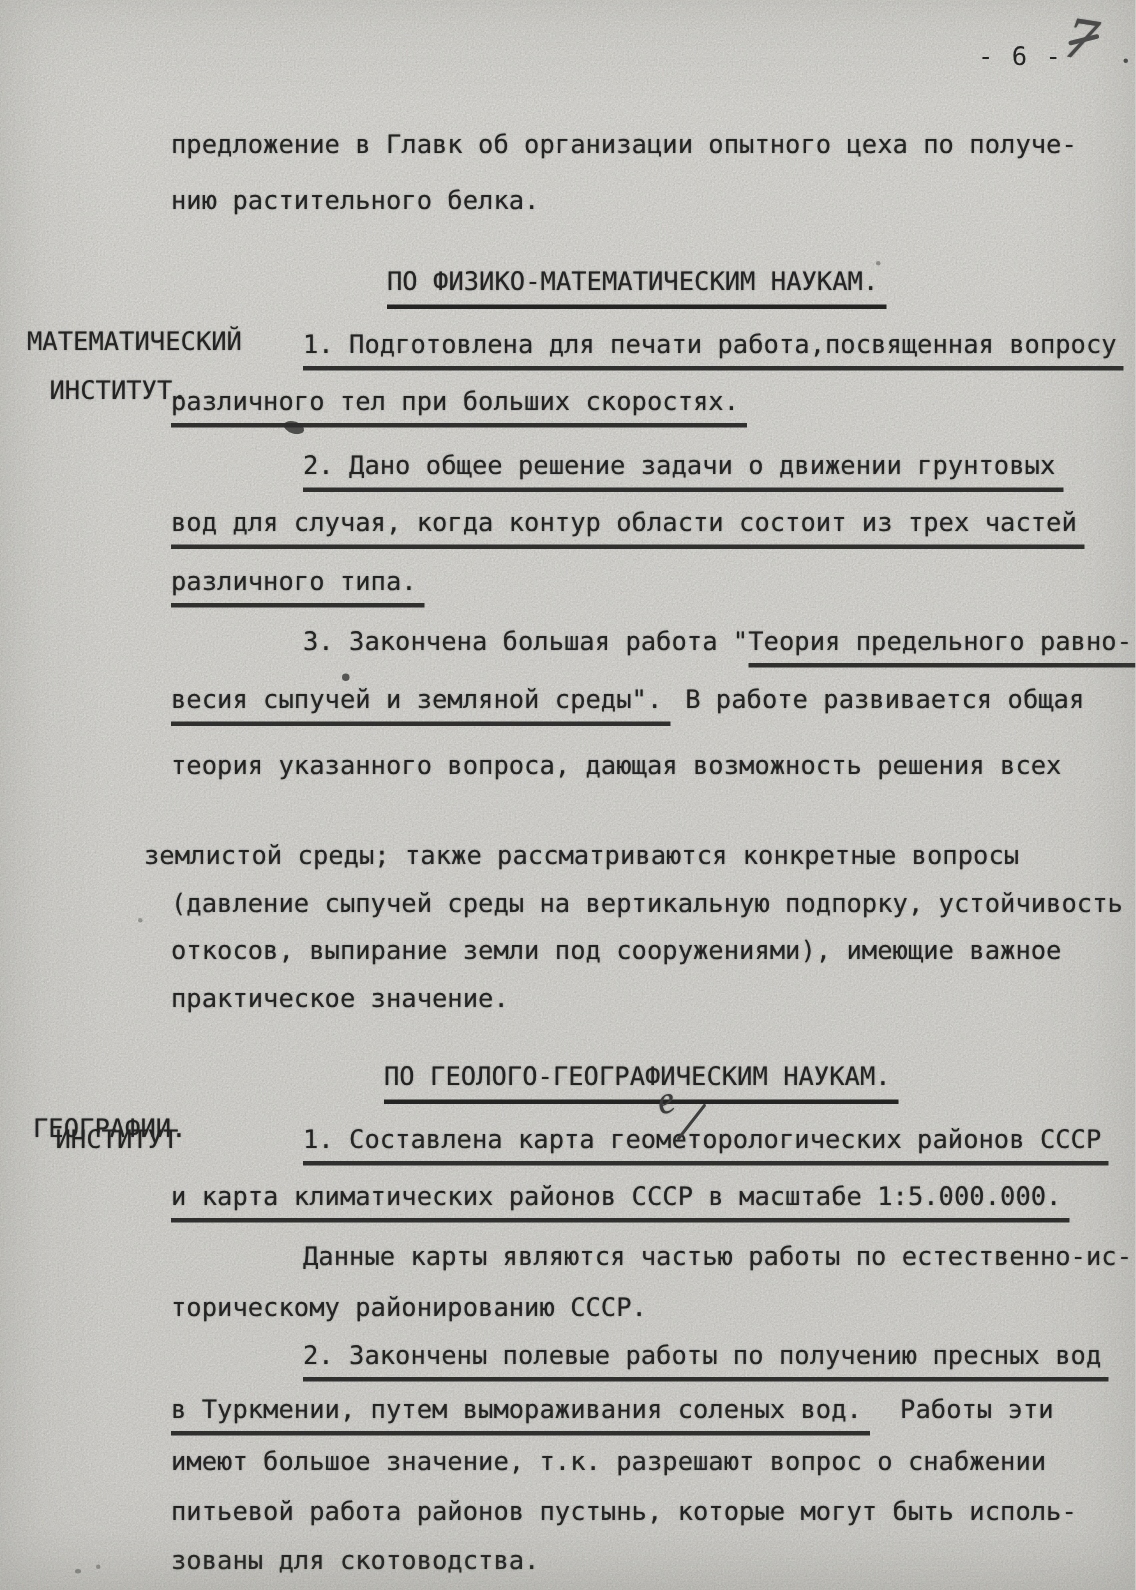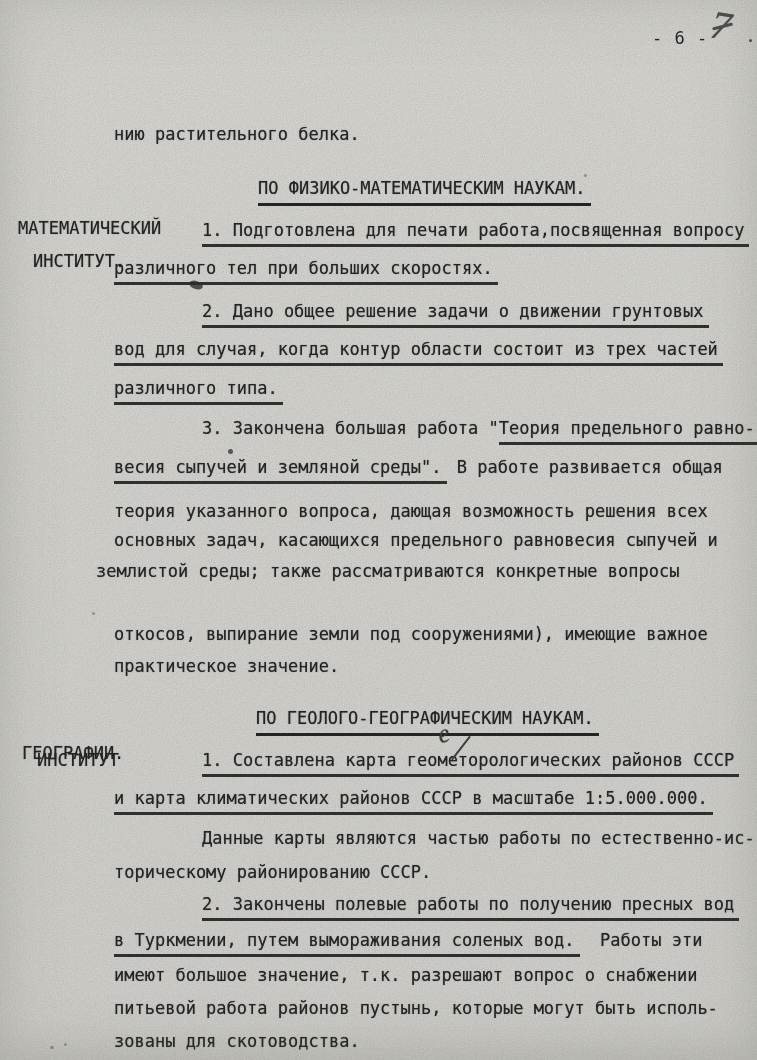--- a/index.html
+++ b/index.html
@@ -52,39 +52,40 @@
     <rect width="100%" height="100%" filter="url(#paperNoise)"></rect>
   </svg>
 
   <div class="pagenum">- 6 -</div>
   <div class="hw-seven">
     <span class="seven-glyph">7</span>
     <i class="seven-cross"></i>
     <i class="seven-dot"></i>
   </div>
 
+  <div class="tline" style="top:88px;left:114px">предложение в Главк об организации опытного цеха по получе-</div>
   <div class="tline" style="top:125px;left:114px">нию растительного белка.</div>
 
   <div class="tline" style="top:179px;left:258px"><span class="u hu">ПО ФИЗИКО-МАТЕМАТИЧЕСКИМ НАУКАМ.</span></div>
 
   <div class="tline" style="top:219px;left:18px">МАТЕМАТИЧЕСКИЙ</div>
   <div class="tline" style="top:252px;left:33px">ИНСТИТУТ.</div>
 
   <div class="tline" style="top:221px;left:202px"><span class="u">1. Подготовлена для печати работа,посвященная вопросу</span></div>
   <div class="tline" style="top:259px;left:114px"><span class="u">различного тел при больших скоростях.</span></div>
 
   <div class="tline" style="top:302px;left:202px"><span class="u">2. Дано общее решение задачи о движении грунтовых</span></div>
   <div class="tline" style="top:340px;left:114px"><span class="u">вод для случая, когда контур области состоит из трех частей</span></div>
   <div class="tline" style="top:379px;left:114px"><span class="u">различного типа.</span></div>
 
   <div class="tline" style="top:419px;left:202px"><span>3. Закончена большая работа "</span><span class="u">Теория предельного равно-</span></div>
   <div class="tline" style="top:458px;left:114px"><span class="u">весия сыпучей и земляной среды".</span><span> В работе развивается общая</span></div>
   <div class="tline" style="top:502px;left:114px">теория указанного вопроса, дающая возможность решения всех</div>
-  <div class="tline" style="top:531px;left:114px">основных задач, касающихся предельного равновесия сыпучей и</div>
   <div class="tline" style="top:562px;left:96px">землистой среды; также рассматриваются конкретные вопросы</div>
+  <div class="tline" style="top:594px;left:114px">(давление сыпучей среды на вертикальную подпорку, устойчивость</div>
   <div class="tline" style="top:625px;left:114px">откосов, выпирание земли под сооружениями), имеющие важное</div>
   <div class="tline" style="top:657px;left:114px">практическое значение.</div>
 
   <div class="tline" style="top:709px;left:256px"><span class="u hu">ПО ГЕОЛОГО-ГЕОГРАФИЧЕСКИМ НАУКАМ.</span></div>
 
   <div class="tline" style="top:751px;left:37px">ИНСТИТУТ</div>
   <div class="tline" style="top:744px;left:22px">ГЕОГРАФИИ.</div>
 
   <div class="tline" style="top:751px;left:202px"><span class="u">1. Составлена карта геометорологических районов СССР</span></div>
   <div class="tline" style="top:789px;left:114px"><span class="u">и карта климатических районов СССР в масштабе 1:5.000.000.</span></div>

